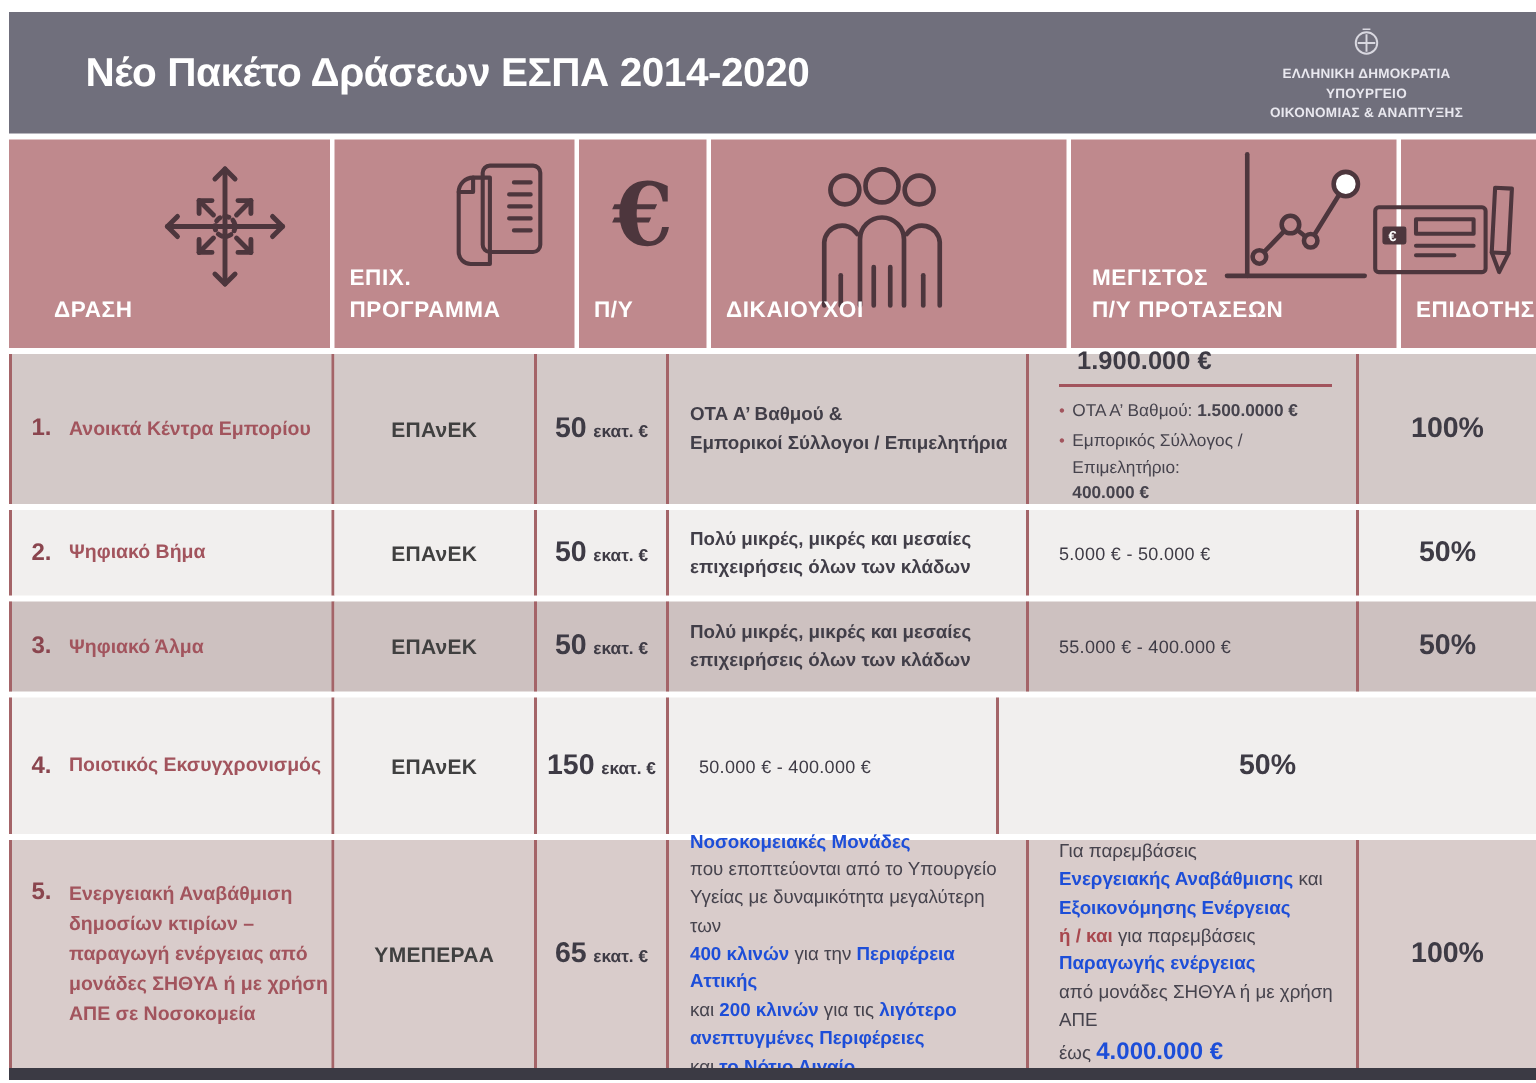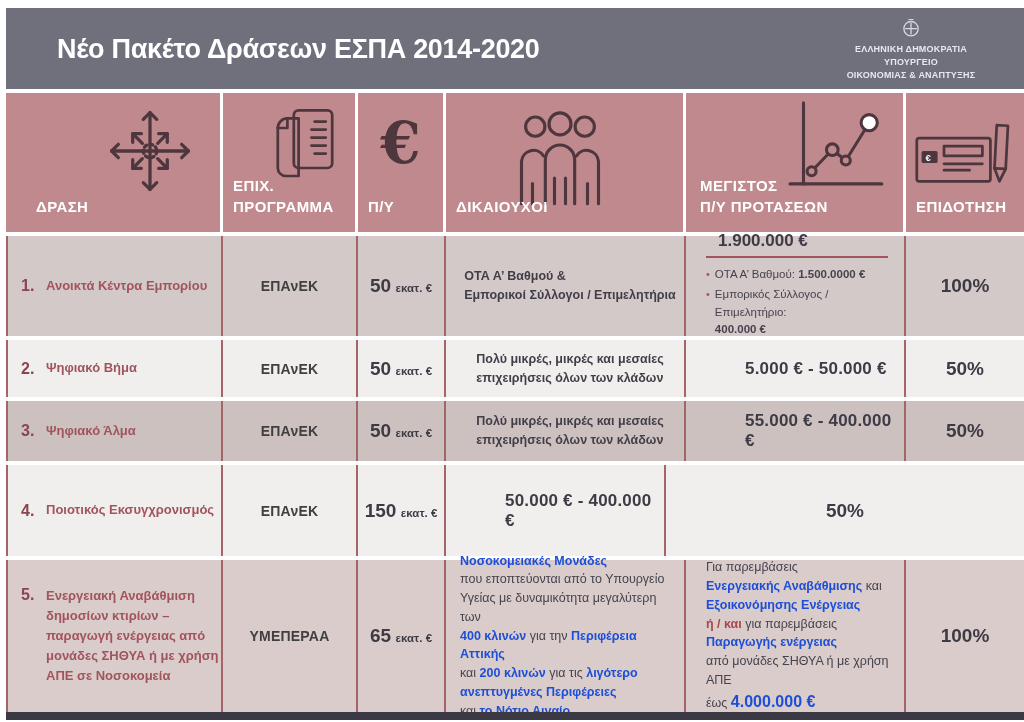--- a/index.html
+++ b/index.html
@@ -10,21 +10,21 @@
   .banner { position:absolute; left:6px; top:8px; right:0; height:81px; background:#706f7c; }
   .banner-title { position:absolute; left:30px; top:50%; transform:translateY(-50%);
     color:#ffffff; font-size:27px; font-weight:bold; letter-spacing:-0.3px;margin-left:21px; }
   .ministry { position:absolute; right:18px; top:7px; width:190px; text-align:center; color:#e9e8ef; }
   .ministry .emblem { margin:0 auto 2px; width:26px; height:26px; }
   .ministry-lines { font-size:9px; font-weight:bold; line-height:1.45; white-space:pre-line; letter-spacing:0.2px; }
 
   
   .thead { position:absolute; left:6px; top:93px; right:0; height:139px; display:flex; gap:3px; }
   .hcell { position:relative; background:#bf898d; height:100%; }
-  .hc1{width:214px;} .hc2{width:132px;padding-left:24px;} .hc3{width:85px;} .hc4{width:237px;text-align:center;} .hc5{width:217px;} .hc6{flex:1;}
+  .hc1{width:214px;} .hc2{width:160px;padding-left:24px;} .hc3{width:85px;} .hc4{width:237px;text-align:center;} .hc5{width:217px;} .hc6{flex:1;}
   .hlabel { position:absolute; bottom:14px; color:#ffffff; font-weight:bold; font-size:15px;
     letter-spacing:0.4px; line-height:1.45; white-space:pre-line; }
   .hc1 .hlabel{left:30px;} .hc2 .hlabel{left:10px;} .hc3 .hlabel{left:10px;}
   .hc4 .hlabel{left:10px;} .hc5 .hlabel{left:14px;} .hc6 .hlabel{left:10px;}
   .hicon { position:absolute; }
   .hicon svg { display:block; width:100%; height:100%; }
   .icon-arrows { left:96px; top:10px; width:96px; height:96px; }
   .icon-docs   { right:10px; top:10px; width:80px; height:82px; }
   .icon-euro   { left:0; right:0; top:16px; text-align:center; font-size:58px; font-weight:bold;
                  color:#4d363d; font-family:"DejaVu Serif","Liberation Serif",serif; }
@@ -44,25 +44,25 @@
   .c4{width:240px;} .c5{width:220px;} .c6{flex:1; border-right:none;}
 
   .c1 { padding-left:13px; align-items:center; }
   .rownum { color:#8a454e; font-weight:bold; font-size:16px; width:25px; flex:none; }
   .aname  { color:#a2545d; font-weight:bold; font-size:13px; line-height:1.55; white-space:pre-line; }
   .c2 { justify-content:center; }
   .program { color:#404040; font-weight:bold; font-size:14px; letter-spacing:0.2px; }
   .c3 { justify-content:center; }
   .budget { color:#3e3b45; font-weight:bold; }
   .bnum { font-size:19px; } .bunit { font-size:11.5px; }
-  .c4 { padding-left:14px; padding-right:4px;justify-content:center; }
+  .c4 { padding-left:14px; padding-right:4px; }
   .benef { color:#413e48; font-weight:bold; font-size:12.5px; line-height:1.5; white-space:pre-line; }
   .benef-rich { color:#46434d; font-weight:normal; font-size:12.5px; line-height:1.5; }
   .c5 { padding-left:20px; padding-right:8px; }
-  .maxrange { color:#3e3b45; font-weight:bold; font-size:17px; letter-spacing:0.2px;margin-left:39px; }
+  .maxrange { color:#3e3b45; font-weight:normal; font-size:12px; letter-spacing:0.2px; }
   .c6 { justify-content:center; }
   .subsidy { color:#3e3b45; font-weight:bold; font-size:19px; }
 
   
   .max1 { width:100%; }
   .max-total { color:#3e3b45; font-weight:bold; font-size:17px; margin-left:12px; }
   .max-underline { width:182px; height:2px; background:#a2545d; margin:5px 0 8px 0; }
   .bullet-line { display:flex; font-size:11.5px; color:#46434d; line-height:1.5; margin-bottom:3px; }
   .dot { color:#a2545d; margin-right:5px; font-size:11px; }
   .bl b { font-weight:bold; }

